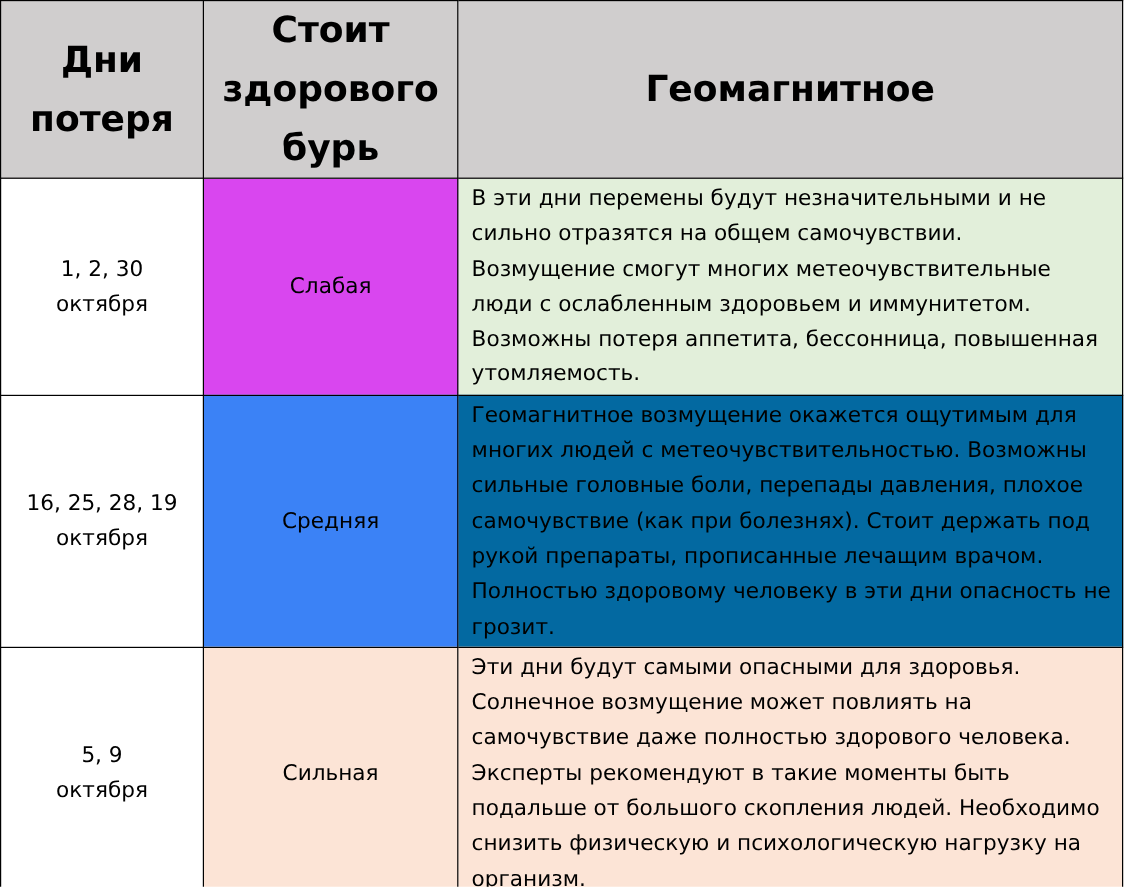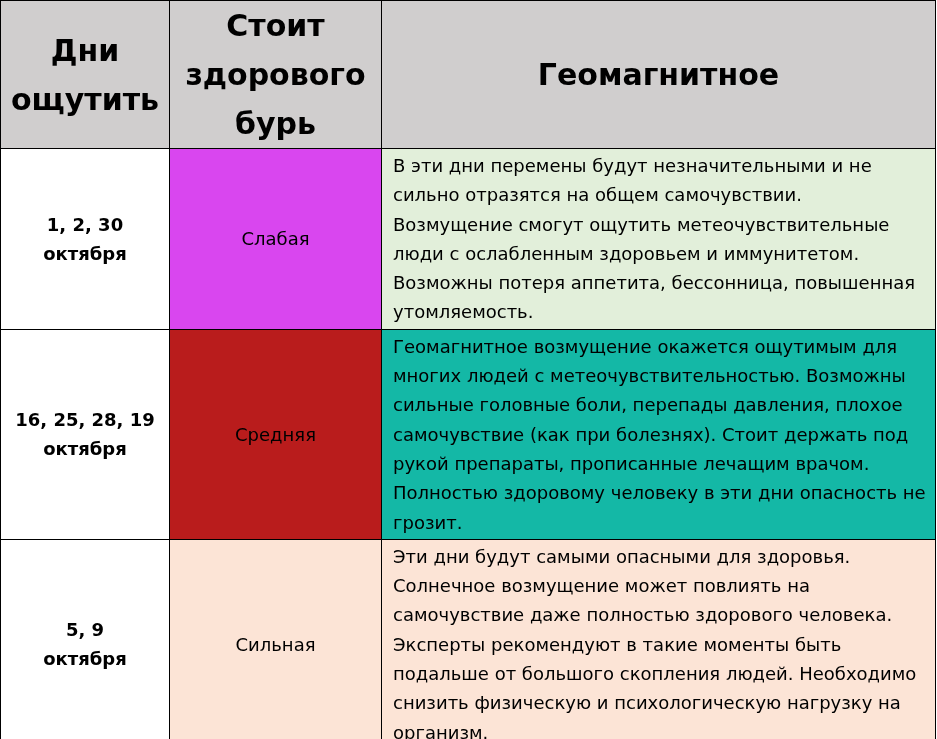--- a/index.html
+++ b/index.html
@@ -27,61 +27,61 @@
     vertical-align: middle;
     font-size: 18px;
     line-height: 29px;
   }
   td.rec {
     font-size: 18px;
     line-height: 29.3px;
     padding: 2px 8px 2px 11px;
     vertical-align: top;
   }
-  .day span { display: block; font-weight: bold; }
+  .day span { display: block; }
 </style>
 </head>
 <body>
 
 <table>
   <colgroup>
     <col class="c1">
       <col class="c2">
       <col>
   </colgroup>
   <thead>
     <tr>
       <th>
         <span>Дни</span><br>
-        <span>ощутить</span>
+        <span>потеря</span>
       </th>
       <th>
         <span>Стоит</span><br>
         <span>здорового</span><br>
         <span>бурь</span>
       </th>
       <th>Геомагнитное</th>
     </tr>
   </thead>
   <tbody>
     <tr style="height:177px">
       <td class="day">
         <span>1, 2, 30</span>
         <span>октября</span>
       </td>
       <td class="level" style="background:#d946ef">Слабая</td>
-      <td class="rec" style="background:#e2efda">В эти дни перемены будут незначительными и не сильно отразятся на общем самочувствии. Возмущение смогут ощутить метеочувствительные люди с ослабленным здоровьем и иммунитетом. Возможны потеря аппетита, бессонница, повышенная утомляемость.</td>
+      <td class="rec" style="background:#e2efda">В эти дни перемены будут незначительными и не сильно отразятся на общем самочувствии. Возмущение смогут многих метеочувствительные люди с ослабленным здоровьем и иммунитетом. Возможны потеря аппетита, бессонница, повышенная утомляемость.</td>
     </tr>
     <tr style="height:206px">
       <td class="day">
         <span>16, 25, 28, 19</span>
         <span>октября</span>
       </td>
-      <td class="level" style="background:#b91c1c">Средняя</td>
-      <td class="rec" style="background:#14b8a6">Геомагнитное возмущение окажется ощутимым для многих людей с метеочувствительностью. Возможны сильные головные боли, перепады давления, плохое самочувствие (как при болезнях). Стоит держать под рукой препараты, прописанные лечащим врачом. Полностью здоровому человеку в эти дни опасность не грозит.</td>
+      <td class="level" style="background:#3b82f6">Средняя</td>
+      <td class="rec" style="background:#0369a1">Геомагнитное возмущение окажется ощутимым для многих людей с метеочувствительностью. Возможны сильные головные боли, перепады давления, плохое самочувствие (как при болезнях). Стоит держать под рукой препараты, прописанные лечащим врачом. Полностью здоровому человеку в эти дни опасность не грозит.</td>
     </tr>
     <tr style="height:207px">
       <td class="day">
         <span>5, 9</span>
         <span>октября</span>
       </td>
       <td class="level" style="background:#fce4d6">Сильная</td>
       <td class="rec" style="background:#fce4d6">Эти дни будут самыми опасными для здоровья. Солнечное возмущение может повлиять на самочувствие даже полностью здорового человека. Эксперты рекомендуют в такие моменты быть подальше от большого скопления людей. Необходимо снизить физическую и психологическую нагрузку на организм.</td>
     </tr>
   </tbody>

